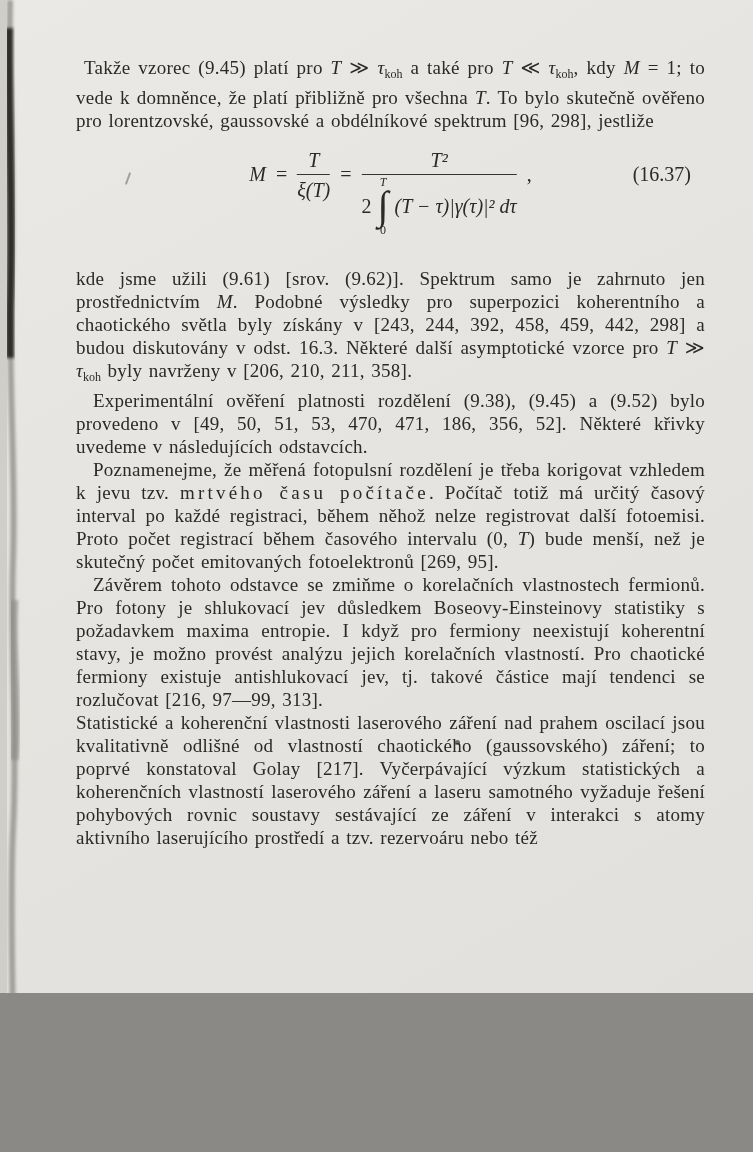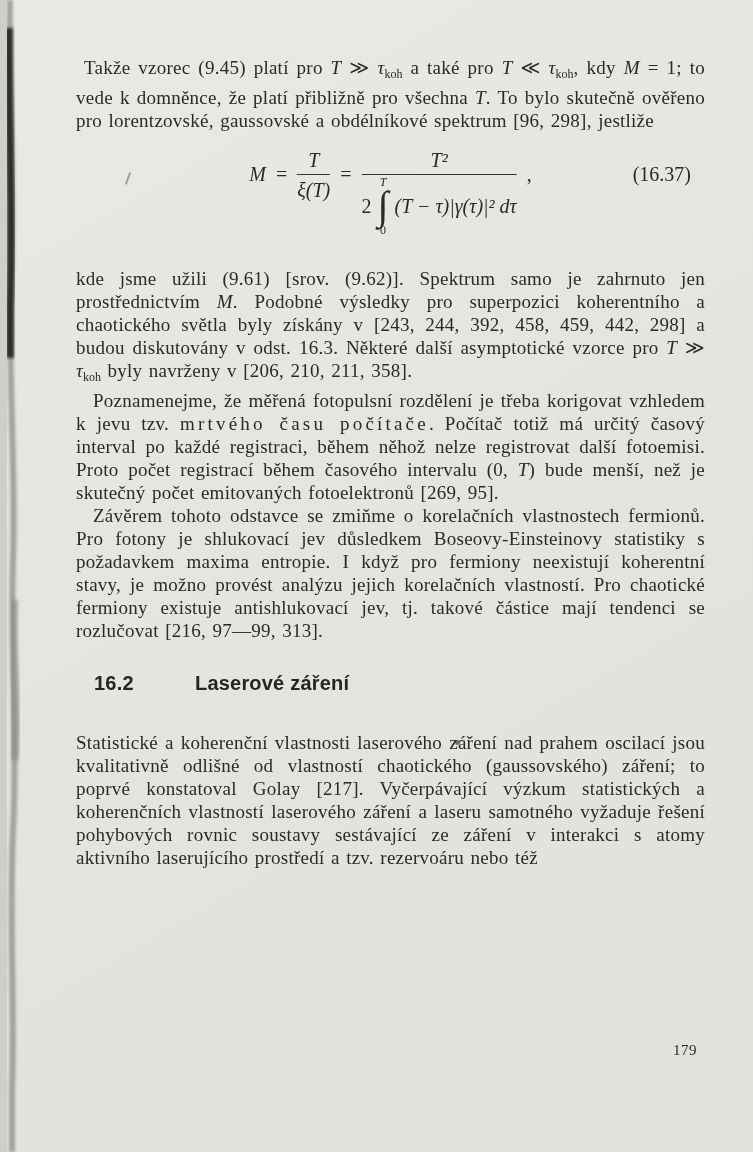--- a/index.html
+++ b/index.html
@@ -1,18 +1,18 @@
 <!DOCTYPE html>
 <html><head>
 <meta charset="utf-8">
 <style>
   html,body{margin:0;padding:0;background:#8a8986;}
   .page{
     position:relative;
-    width:753px;height:1152px;
+    width:753px;height:993px;
     background:linear-gradient(150deg,#eae9e5 0%,#e5e4e0 45%,#e1e0dc 100%);
     overflow:hidden;
     font-family:"Liberation Serif", serif;
     color:#2b2a26;
   }
   .spine-svg{position:absolute;left:0;top:0;}
   .content{
     position:absolute;left:76px;top:56px;width:629px;
   }
   .para{
@@ -114,27 +114,24 @@
             </span>
             <span class="mi">(T − τ)|γ(τ)|² dτ</span>
           </span>
         </span>
         <span class="eq-baseline">,</span>
       </span>
       <span class="eq-number">(16.37)</span>
     </div>
 
     <p class="para"><span>kde jsme užili (9.61) [srov. (9.62)]. Spektrum samo je zahrnuto jen prostřednictvím </span><span class="run-i">M</span><span>. Podobné výsledky pro superpozici koherentního a chaotického světla byly získány v [243, 244, 392, 458, 459, 442, 298] a budou diskutovány v odst. 16.3. Některé další asymptotické vzorce pro </span><span class="run-i">T</span><span> ≫ </span><span class="run-i">τ</span><span class="run-sub">koh</span><span> byly navrženy v [206, 210, 211, 358].</span></p>
+    <p class="para indent"><span>Experimentální ověření platnosti rozdělení (9.38), (9.45) a (9.52) bylo provedeno v [49, 50, 51, 53, 470, 471, 186, 356, 52]. Některé křivky uvedeme v následujících odstavcích.</span></p>
     <p class="para indent"><span>Poznamenejme, že měřená fotopulsní rozdělení je třeba korigovat vzhledem k jevu tzv. </span><span class="run-spaced">mrtvého času počítače</span><span>. Počítač totiž má určitý časový interval po každé registraci, během něhož nelze registrovat další fotoemisi. Proto počet registrací během časového intervalu (0, </span><span class="run-i">T</span><span>) bude menší, než je skutečný počet emitovaných fotoelektronů [269, 95].</span></p>
     <p class="para indent"><span>Závěrem tohoto odstavce se zmiňme o korelačních vlastnostech fermionů. Pro fotony je shlukovací jev důsledkem Boseovy-Einsteinovy statistiky s požadavkem maxima entropie. I když pro fermiony neexistují koherentní stavy, je možno provést analýzu jejich korelačních vlastností. Pro chaotické fermiony existuje antishlukovací jev, tj. takové částice mají tendenci se rozlučovat [216, 97—99, 313].</span></p>
 
-    <div class="section-heading">
-      <span class="section-number">16.2</span>
-      <span class="section-title">Laserové záření</span>
-    </div>
 
     <p class="para"><span>Statistické a koherenční vlastnosti laserového záření nad prahem oscilací jsou kvalitativně odlišné od vlastností chaotického (gaussovského) záření; to poprvé konstatoval Golay [217]. Vyčerpávající výzkum statistických a koherenčních vlastností laserového záření a laseru samotného vyžaduje řešení pohybových rovnic soustavy sestávající ze záření v interakci s atomy aktivního laserujícího prostředí a tzv. rezervoáru nebo též</span></p>
 
   </div>
 
   <div class="page-number">179</div>
 
 </div>
 
 </body></html>

